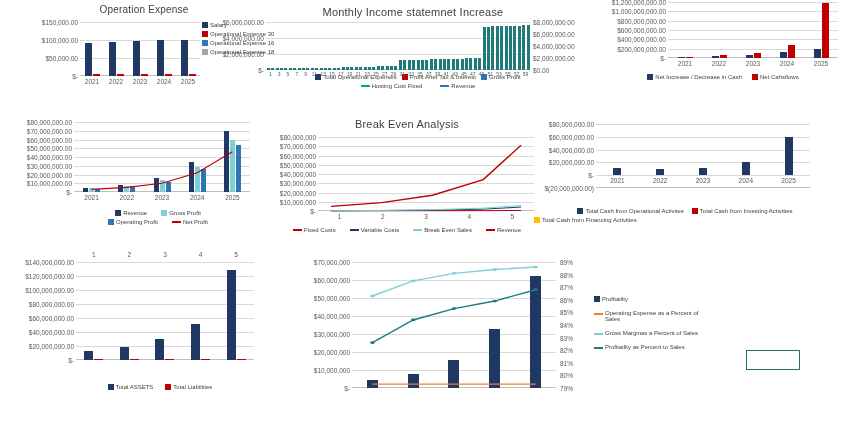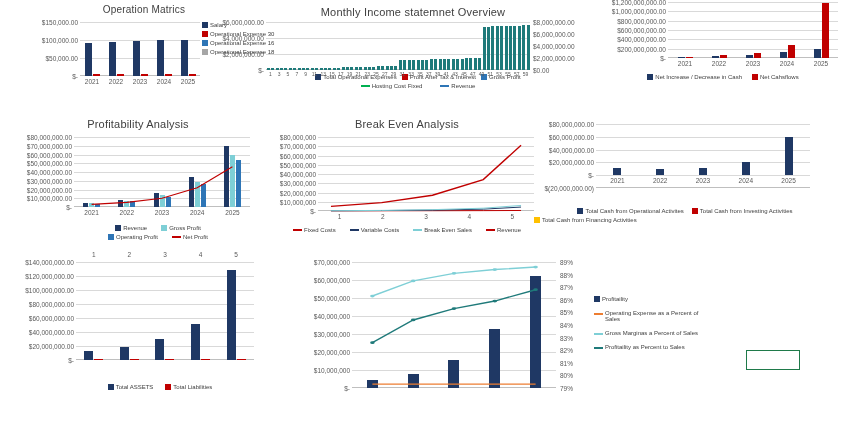--- a/index.html
+++ b/index.html
@@ -41,21 +41,21 @@
   .legend.col{flex-direction:column;align-items:flex-start;gap:3px;flex-wrap:nowrap;}
   .lgi{display:flex;align-items:center;gap:2px;white-space:nowrap;}
   .sw{width:6px;height:6px;display:inline-block;flex:0 0 auto;}
   .sw.line{height:2px;width:9px;}
   svg{display:block;overflow:visible;}
 </style>
 </head>
 <body>
 
 <div class="panel" style="left:28px;top:4px;width:232px;height:104px;">
-  <div class="ctitle" style="margin-bottom:3px;">Operation Matrics</div>
+  <div class="ctitle" style="margin-bottom:3px;">Operation Expense</div>
   <div class="plot" style="left:0;top:0;width:232px;height:72px;">
     <div style="position:absolute;left:52px;right:60px;top:4px;bottom:14px;">
       <div class="gridline" style="top:0;"></div>
       <div class="gridline" style="top:33%;"></div>
       <div class="gridline" style="top:66%;"></div>
       <div class="baseline" style="bottom:0;"></div>
       <span class="ylab" style="top:0;">$150,000.00</span>
       <span class="ylab" style="top:33%;">$100,000.00</span>
       <span class="ylab" style="top:66%;">$50,000.00</span>
       <span class="ylab" style="top:100%;">$-</span>
@@ -104,21 +104,21 @@
         </div>
       <div class="lgi">
           <span class="sw" style="background:#A6A6A6;"></span>
           <span>Operational Expense 18</span>
         </div>
     </div>
   </div>
 </div>
 
 <div class="panel" style="left:208px;top:6px;width:380px;height:108px;">
-  <div class="ctitle big" style="margin-left:30px;">Monthly Income statemnet Overview</div>
+  <div class="ctitle big" style="margin-left:30px;">Monthly Income statemnet Increase</div>
   <div class="plot" style="position:relative;height:66px;margin-top:2px;">
     <div style="position:absolute;left:58px;right:58px;top:2px;bottom:16px;">
       <div class="gridline" style="top:0;"></div>
       <div class="gridline" style="top:33%;"></div>
       <div class="gridline" style="top:66%;"></div>
       <div class="baseline" style="bottom:0;"></div>
       <span class="ylab" style="top:0;">$6,000,000.00</span>
       <span class="ylab" style="top:33%;">$4,000,000.00</span>
       <span class="ylab" style="top:66%;">$2,000,000.00</span>
       <span class="ylab" style="top:100%;">$-</span>
@@ -423,21 +423,20 @@
         <span>Net Increase / Decrease in Cash</span>
       </div>
     <div class="lgi">
         <span class="sw" style="background:#C00000;"></span>
         <span>Net Cahsflows</span>
       </div>
   </div>
 </div>
 
 <div class="panel" style="left:10px;top:118px;width:256px;height:132px;">
-  <div class="ctitle big" style="margin-bottom:3px;">Profitability Analysis</div>
   <div class="plot" style="position:relative;height:88px;">
     <div style="position:absolute;left:64px;right:16px;top:4px;bottom:14px;">
       <div class="gridline" style="top:0;"></div>
       <div class="gridline" style="top:12.5%;"></div>
       <div class="gridline" style="top:25%;"></div>
       <div class="gridline" style="top:37.5%;"></div>
       <div class="gridline" style="top:50%;"></div>
       <div class="gridline" style="top:62.5%;"></div>
       <div class="gridline" style="top:75%;"></div>
       <div class="gridline" style="top:87.5%;"></div>

